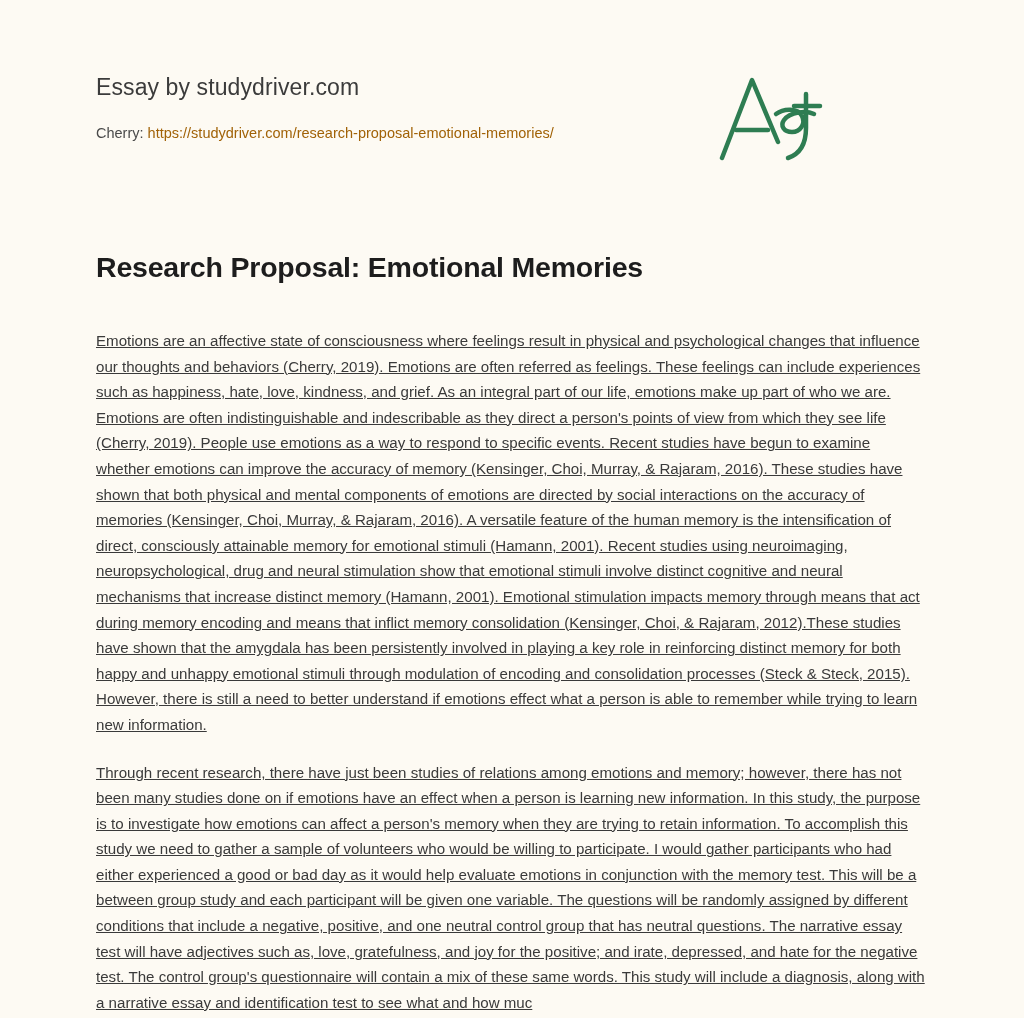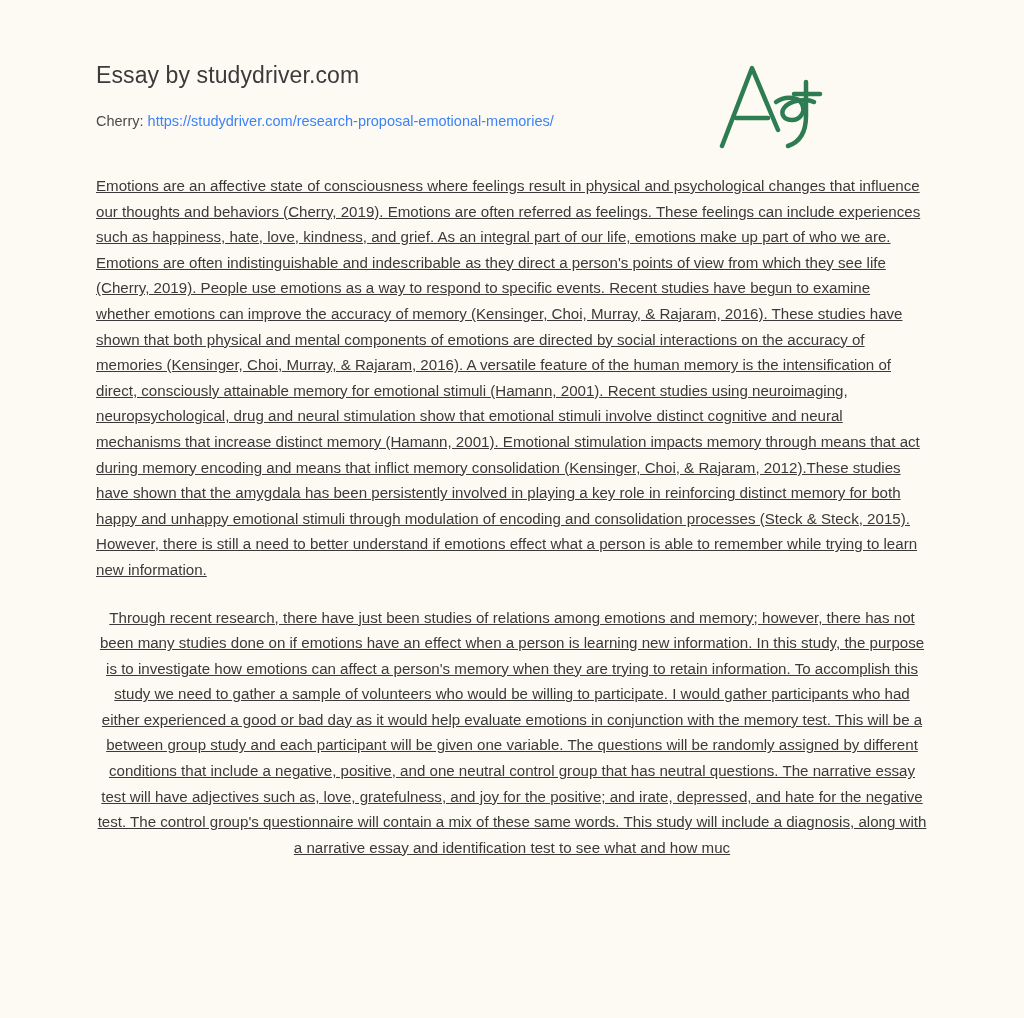--- a/index.html
+++ b/index.html
@@ -12,21 +12,21 @@
     background: #fdfaf3;
     font-family: "Liberation Sans", sans-serif;
     color: #2f2f2f;
     overflow: hidden;
   }
   .page {
     position: relative;
     width: 1024px;
     height: 1018px;
     box-sizing: border-box;
-    padding: 0 96px;
+    padding: 12px 96px;
   }
   .header {
     padding-top: 62px;
     position: relative;
   }
   .essay-by {
     font-size: 23px;
     color: #3b3b3b;
     letter-spacing: 0.1px;
   }
@@ -35,21 +35,21 @@
   }
   .source-line {
     margin-top: 24px;
     font-size: 14.5px;
     color: #4a4a4a;
   }
   .source-line .src-label {
     color: #4a4a4a;
   }
   .source-link {
-    color: #3b82f6;
+    color: #a16207;
     text-decoration: none;
     word-break: break-all;
   }
   .logo {
     position: absolute;
     right: 96px;
     top: 58px;
     width: 118px;
     height: 96px;
   }
@@ -69,21 +69,20 @@
     line-height: 25.6px;
     color: #3a3a3a;
     text-align: left;
   }
   .body-text p {
     margin: 0 0 22px 0;
     text-decoration: underline;
   }
   .body-text p:last-child {
     margin-bottom: 0;
-    text-align: center;
   }
 </style>
 </head>
 <body>
 
 <div class="page">
 
   <div class="header">
     <div class="essay-by">
       <span>Essay by </span><span class="brand">studydriver.com</span>
@@ -97,19 +96,20 @@
           <path d="M8 88 L38 10 L64 72"></path>
           <path d="M22 60 L54 60"></path>
           <path d="M62 44 C70 38, 84 38, 88 46 C92 54, 86 62, 78 62 C70 62, 66 56, 70 50 C76 42, 92 40, 100 44"></path>
           <path d="M92 24 L92 58 C92 74, 86 84, 74 88"></path>
           <path d="M80 36 L106 36"></path>
         </g>
       </svg>
     </div>
   </div>
 
+  <h1 class="title">Research Proposal: Emotional Memories</h1>
 
   <div class="body-text">
     <p>Emotions are an affective state of consciousness where feelings result in physical and psychological changes that influence our thoughts and behaviors (Cherry, 2019). Emotions are often referred as feelings. These feelings can include experiences such as happiness, hate, love, kindness, and grief. As an integral part of our life, emotions make up part of who we are. Emotions are often indistinguishable and indescribable as they direct a person's points of view from which they see life (Cherry, 2019). People use emotions as a way to respond to specific events. Recent studies have begun to examine whether emotions can improve the accuracy of memory (Kensinger, Choi, Murray, &amp; Rajaram, 2016). These studies have shown that both physical and mental components of emotions are directed by social interactions on the accuracy of memories (Kensinger, Choi, Murray, &amp; Rajaram, 2016). A versatile feature of the human memory is the intensification of direct, consciously attainable memory for emotional stimuli (Hamann, 2001). Recent studies using neuroimaging, neuropsychological, drug and neural stimulation show that emotional stimuli involve distinct cognitive and neural mechanisms that increase distinct memory (Hamann, 2001). Emotional stimulation impacts memory through means that act during memory encoding and means that inflict memory consolidation (Kensinger, Choi, &amp; Rajaram, 2012).These studies have shown that the amygdala has been persistently involved in playing a key role in reinforcing distinct memory for both happy and unhappy emotional stimuli through modulation of encoding and consolidation processes (Steck &amp; Steck, 2015). However, there is still a need to better understand if emotions effect what a person is able to remember while trying to learn new information.</p>
     <p>Through recent research, there have just been studies of relations among emotions and memory; however, there has not been many studies done on if emotions have an effect when a person is learning new information. In this study, the purpose is to investigate how emotions can affect a person's memory when they are trying to retain information. To accomplish this study we need to gather a sample of volunteers who would be willing to participate. I would gather participants who had either experienced a good or bad day as it would help evaluate emotions in conjunction with the memory test. This will be a between group study and each participant will be given one variable. The questions will be randomly assigned by different conditions that include a negative, positive, and one neutral control group that has neutral questions. The narrative essay test will have adjectives such as, love, gratefulness, and joy for the positive; and irate, depressed, and hate for the negative test. The control group's questionnaire will contain a mix of these same words. This study will include a diagnosis, along with a narrative essay and identification test to see what and how muc</p>
   </div>
 
 </div>
 
 </body></html>

